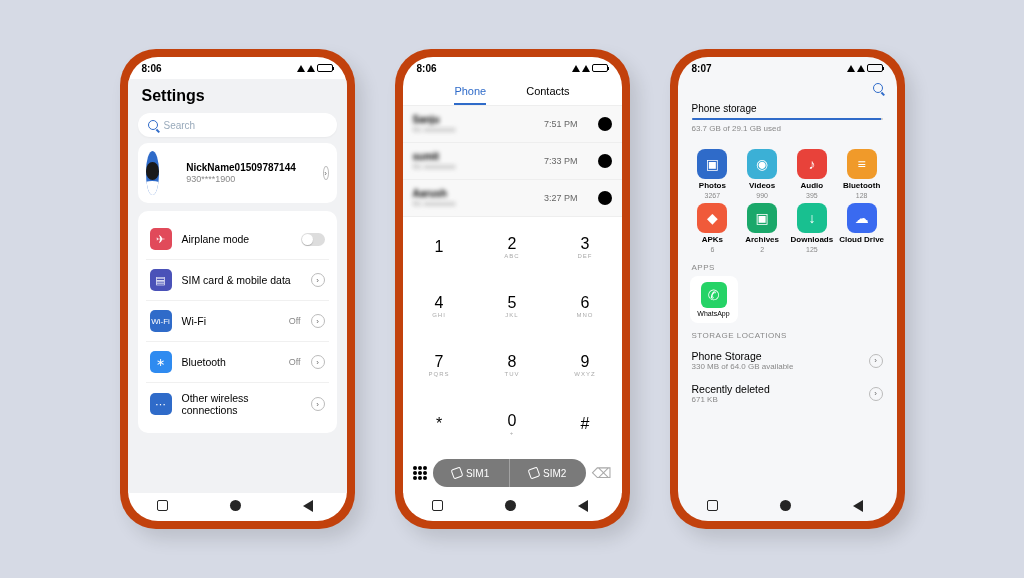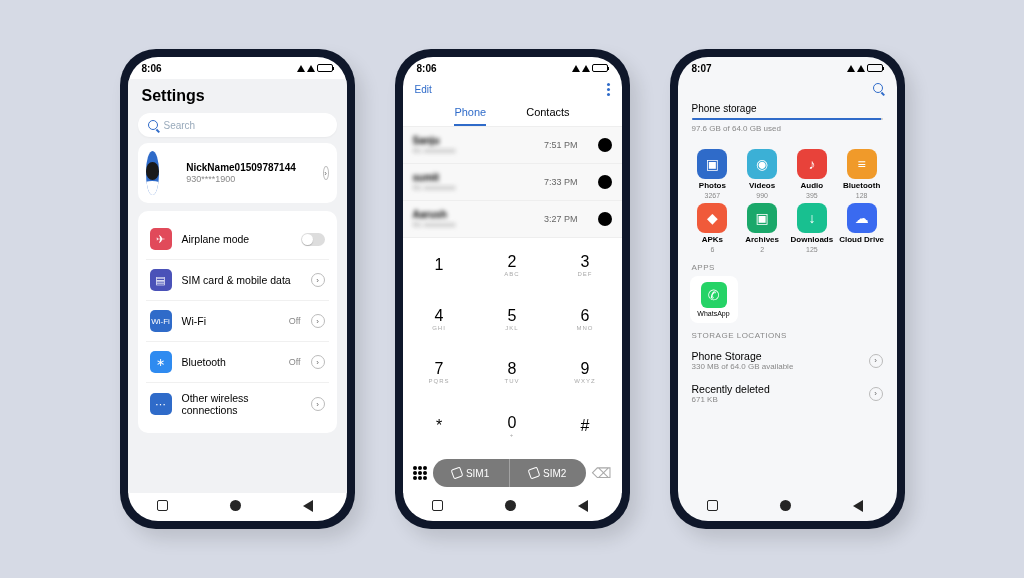--- a/index.html
+++ b/index.html
@@ -1,17 +1,17 @@
 <!DOCTYPE html>
 <html><head>
 <meta charset="utf-8">
 <style>
 *{margin:0;padding:0;box-sizing:border-box;font-family:-apple-system,Helvetica,Arial,sans-serif}
 body{background:#d6dae5;width:1024px;height:578px;display:flex;justify-content:center;align-items:center;gap:40px}
-.phone{width:235px;height:480px;background:#0f172a;border-radius:36px;padding:8px;box-shadow:8px 10px 18px rgba(0,0,0,.12)}
+.phone{width:235px;height:480px;background:#c2410c;border-radius:36px;padding:8px;box-shadow:8px 10px 18px rgba(0,0,0,.12)}
 .screen{width:100%;height:100%;background:#fff;border-radius:30px;overflow:hidden;position:relative;display:flex;flex-direction:column}
 .statusbar{height:22px;display:flex;justify-content:space-between;align-items:center;padding:0 14px;font-size:10px;font-weight:600}
 .statusbar .icons{display:flex;gap:2px;align-items:center}
 .sig{width:0;height:0;border-left:4px solid transparent;border-right:4px solid transparent;border-bottom:7px solid #000}
 .batt{width:16px;height:8px;border:1px solid #000;border-radius:2px;position:relative}
 .batt::after{content:"";position:absolute;right:-2px;top:2px;width:1px;height:3px;background:#000}
 .content{flex:1;overflow:hidden;padding:0 10px}
 .bg-grey .content{background:#f1f2f4}
 .navbar{height:28px;display:flex;justify-content:space-around;align-items:center}
 .navbtn{width:14px;height:14px;opacity:.85}
@@ -167,28 +167,20 @@
 <div class="phone">
   <div class="screen">
     <div class="statusbar">
       <span>8:06</span>
       <div class="icons">
           <span class="sig"></span>
           <span class="sig"></span>
           <span class="batt"></span>
         </div>
     </div>
-    <div class="topbar">
-      <span>Edit</span>
-      <div class="dots">
-          <span></span>
-          <span></span>
-          <span></span>
-        </div>
-    </div>
     <div class="tabs">
       <div class="tab active">Phone</div>
       <div class="tab">Contacts</div>
     </div>
     <div class="calllist">
       <div class="callrow">
         <div class="callname">
             <div class="blur">Sanju</div>
             <div class="blur2">91 xxxxxxxx</div>
           </div>
@@ -312,21 +304,21 @@
           <span class="batt"></span>
         </div>
     </div>
     <div class="topbar3">
         <span class="mag blue"></span>
       </div>
     <div class="content phone3-content">
       <div class="storage">
         <div class="stitle">Phone storage</div>
         <div class="sprog"></div>
-        <div class="ssub">97.6 GB of 64.0 GB used</div>
+        <div class="ssub">63.7 GB of 29.1 GB used</div>
       </div>
       <div class="catgrid" id="catgrid">
           <div class="cat">
             <div class="caticon" style="background:#2f6bc9">▣</div>
             <div class="catlabel">Photos</div>
             <div class="catcount">3267</div>
           </div>
           <div class="cat">
             <div class="caticon" style="background:#3bb0d6">◉</div>
             <div class="catlabel">Videos</div>

